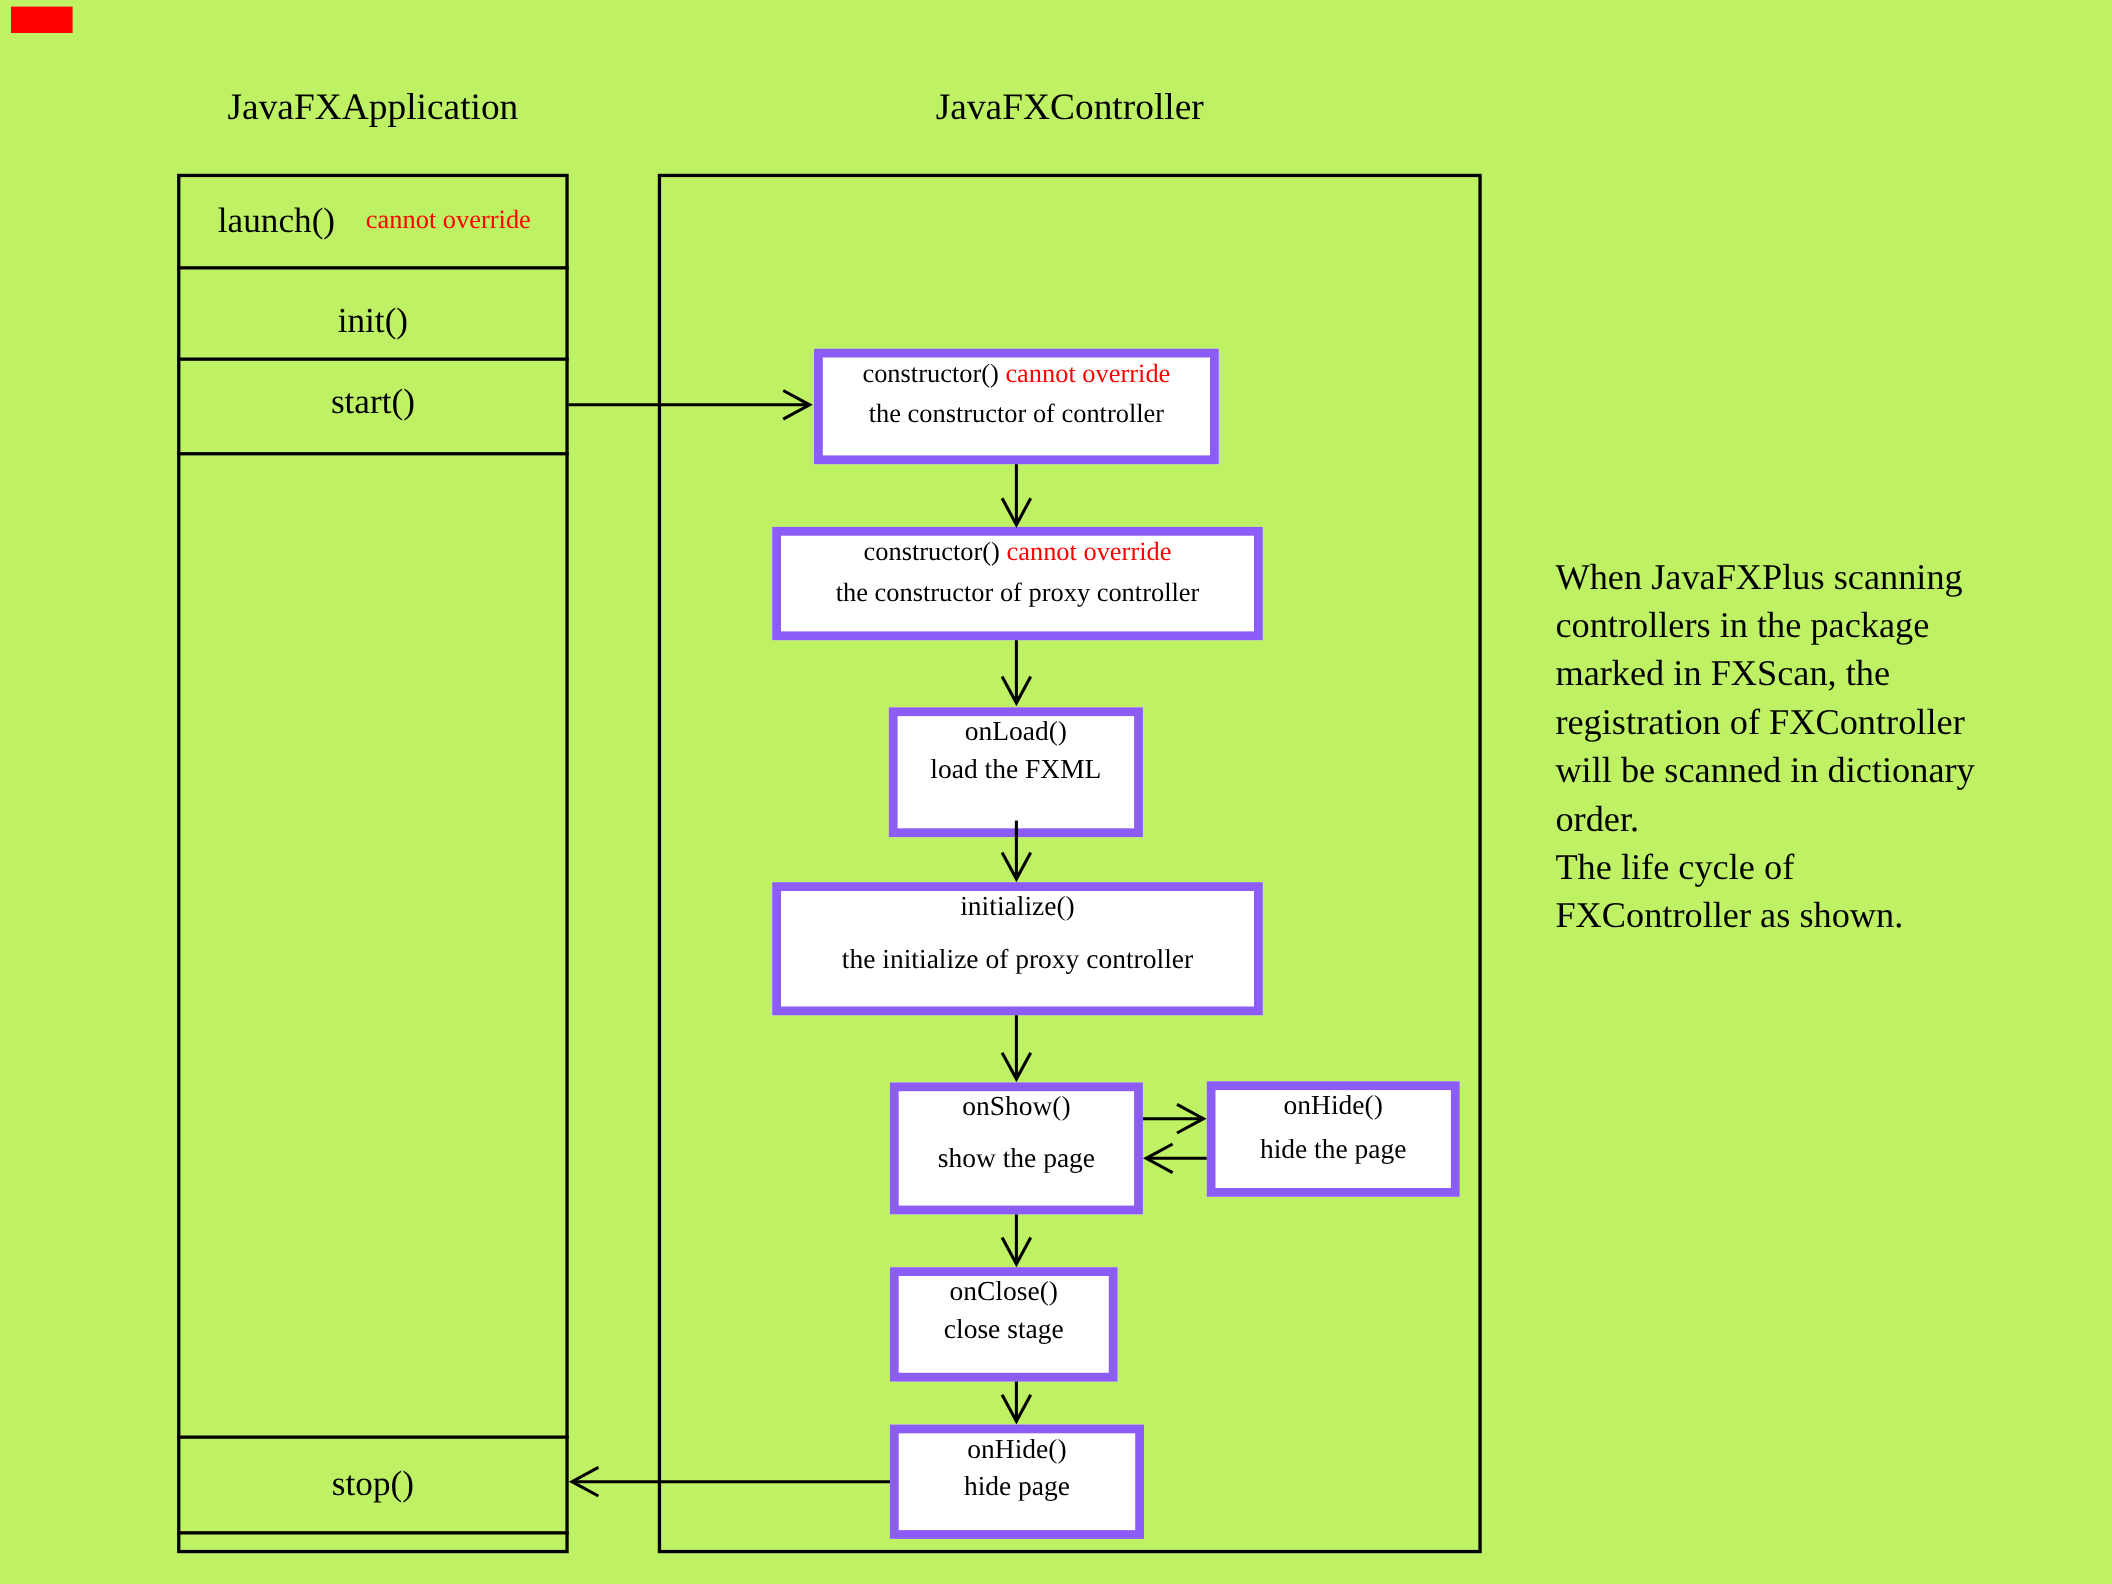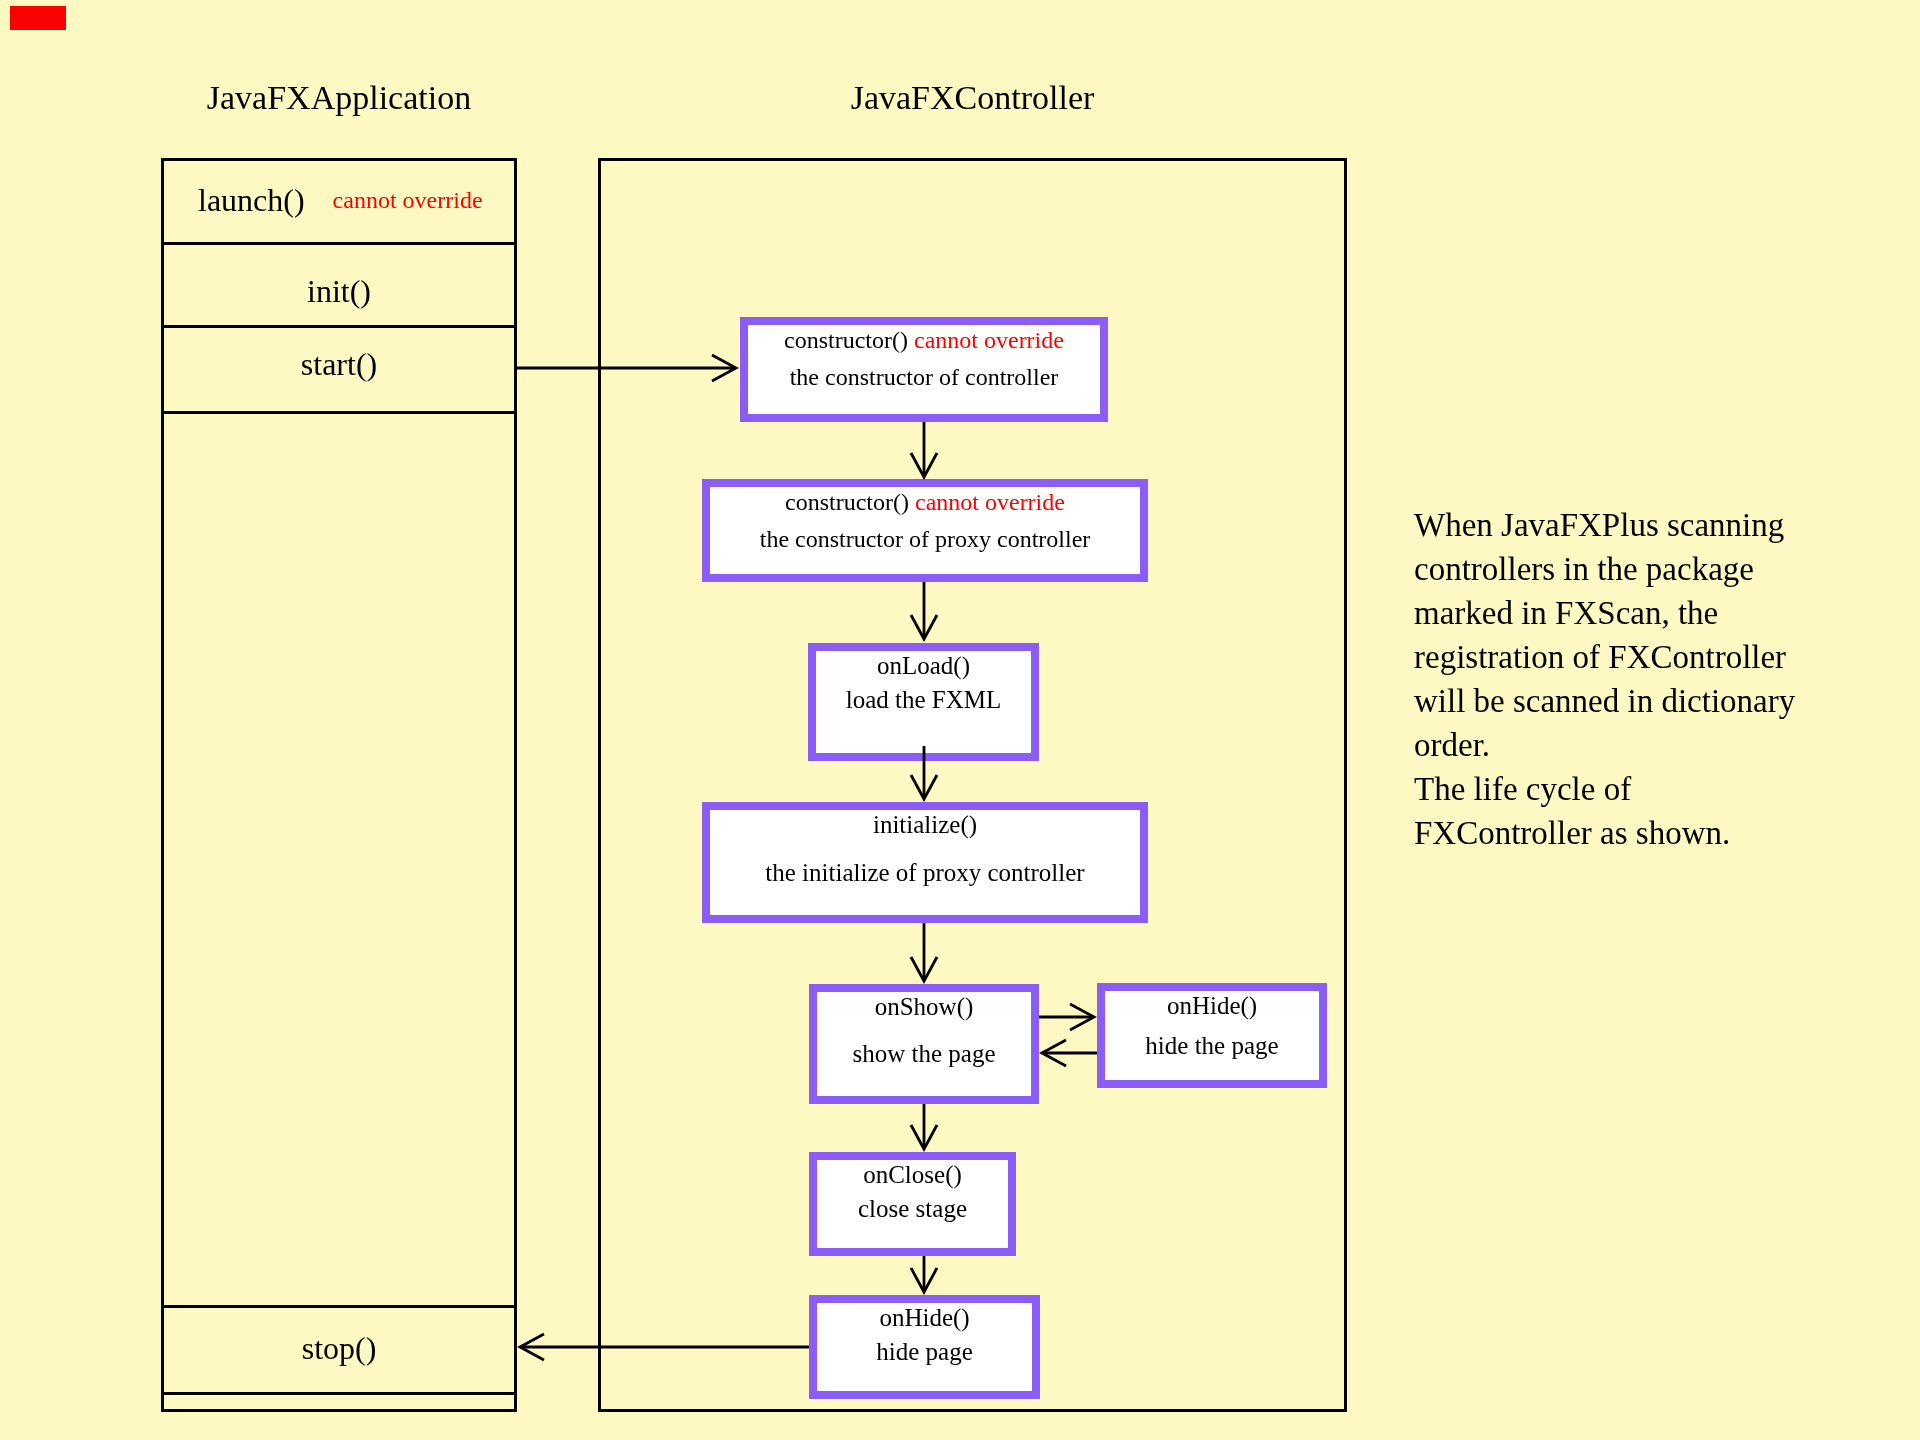--- a/index.html
+++ b/index.html
@@ -1,17 +1,17 @@
 <!DOCTYPE html>
 <html><head>
 <meta charset="utf-8">
 <style>
   html,body{margin:0;padding:0;background:#ffffff;}
   #canvas{
-    position:relative;width:1920px;height:1440px;background:#fef9c3;overflow:hidden;
+    position:relative;width:1920px;height:1440px;background:#bef264;overflow:hidden;
     font-family:"Liberation Serif","DejaVu Serif",serif;color:#000;
   }
   .abs{position:absolute;}
   
   #red-marker{left:10px;top:6px;width:56px;height:24px;background:#ff0000;}
   
   .col-title{top:78px;font-size:34px;line-height:40px;text-align:center;white-space:nowrap;}
   #app-title{left:161px;width:356px;}
   #controller-title{left:598px;width:749px;}
   

